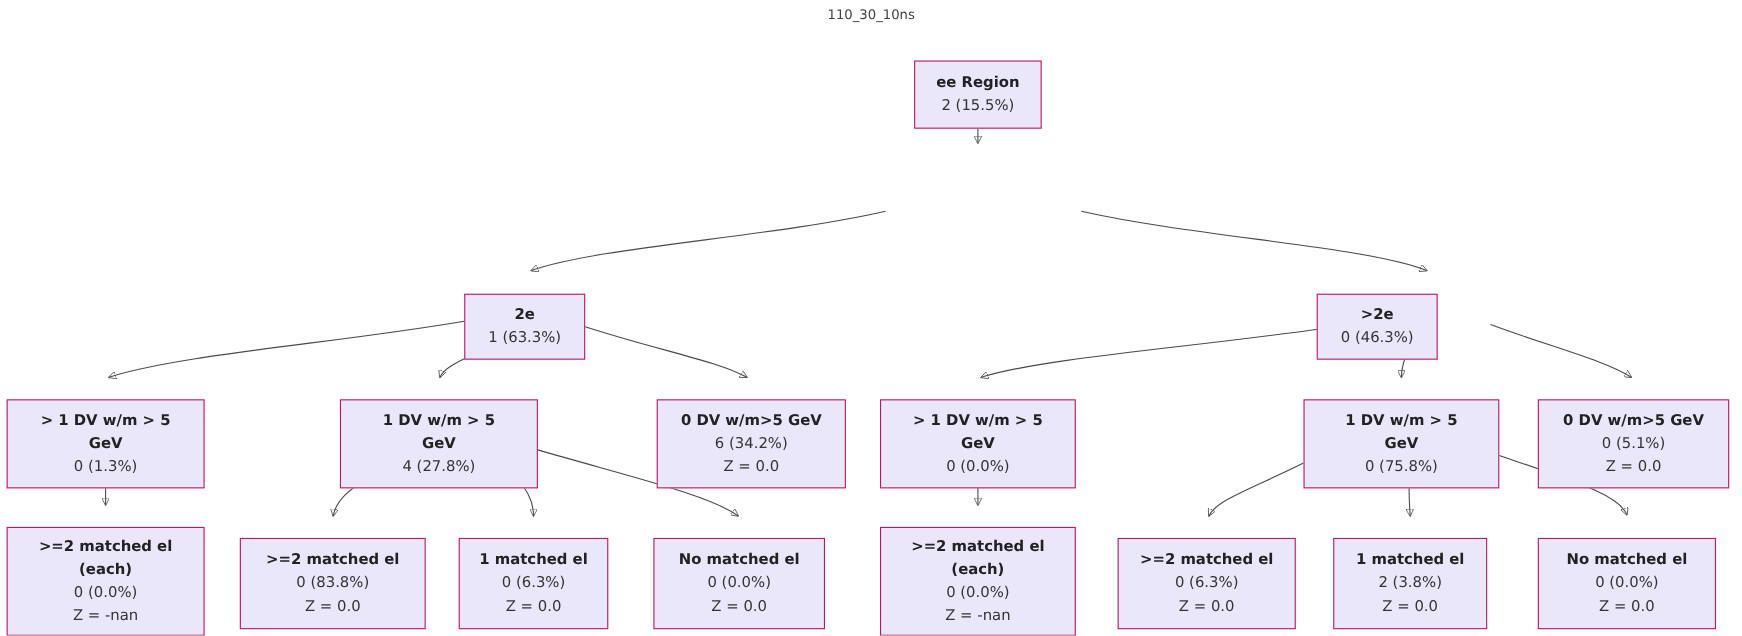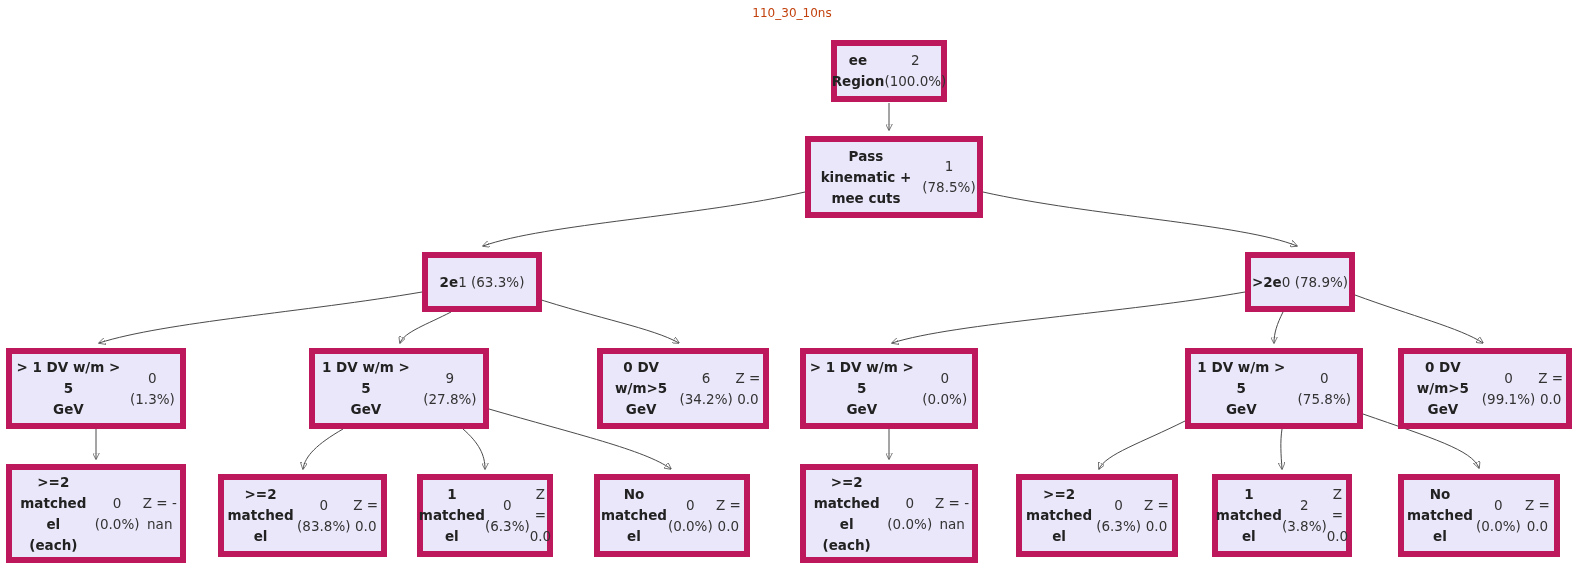--- a/index.html
+++ b/index.html
@@ -9,45 +9,46 @@
     height: 578px;
     background: #ffffff;
     font-family: "DejaVu Sans", sans-serif;
     overflow: hidden;
   }
   .graph-title {
     position: absolute;
     top: 6px; left: 0; right: 0;
     text-align: center;
     font-size: 12px;
-    color: #c2410c;
+    color: #404040;
   }
   .edges {
     position: absolute;
     top: 0; left: 0;
     width: 1584px; height: 578px;
   }
   .edges path, .edges line {
     fill: none;
     stroke: #4a4a4a;
     stroke-width: 1;
   }
   .node {
     position: absolute;
     box-sizing: border-box;
     background: #eae7fa;
-    border: 6px solid #be185d;
+    border: 1px solid #be185d;
     display: flex;
-    flex-direction: row;
+    flex-direction: column;
     justify-content: center;
     align-items: center;
     text-align: center;
     color: #333333;
     font-size: 13.5px;
     line-height: 21px;
+    margin-top: 15px;
   }
   .node-title {
     font-weight: bold;
     color: #222222;
     white-space: pre-line;
   }
   .node-line { white-space: pre-line; }
 </style>
 </head>
 <body>
@@ -76,67 +77,62 @@
     <path d="M 1283,312 C 1277,324 1274,333 1274,343" marker-end="url(#arrow)"></path>
     <path d="M 1355,295 C 1412,316 1460,328 1483,343" marker-end="url(#arrow)"></path>
     <path d="M 889,429 L 889,459" marker-end="url(#arrow)"></path>
     <path d="M 1185,421 C 1141,443 1106,454 1099,469" marker-end="url(#arrow)"></path>
     <path d="M 1282,429 C 1280,442 1281,455 1282,469" marker-end="url(#arrow)"></path>
     <path d="M 1363,414 C 1432,438 1472,450 1479,468" marker-end="url(#arrow)"></path>
   </svg>
 
   <div class="node" style="left:831px; top:40px; width:116px; height:62px;">
     <div class="node-title">ee Region</div>
-    <div class="node-line">2 (100.0%)</div>
+    <div class="node-line">2 (15.5%)</div>
   </div>
 
-  <div class="node" style="left:805px; top:136px; width:178px; height:82px;">
-    <div class="node-title">Pass kinematic +
-mee cuts</div>
-    <div class="node-line">1 (78.5%)</div>
-  </div>
 
-  <div class="node" style="left:422px; top:252px; width:120px; height:60px;">
+  <div class="node" style="left:422px; top:252px; width:110px; height:60px;">
     <div class="node-title">2e</div>
     <div class="node-line">1 (63.3%)</div>
   </div>
-  <div class="node" style="left:1245px; top:252px; width:110px; height:60px;">
+  <div class="node" style="left:1197px; top:252px; width:110px; height:60px;">
     <div class="node-title">&gt;2e</div>
-    <div class="node-line">0 (78.9%)</div>
+    <div class="node-line">0 (46.3%)</div>
   </div>
 
   <div class="node" style="left:6px; top:348px; width:180px; height:81px;">
     <div class="node-title">&gt; 1 DV w/m &gt; 5
 GeV</div>
     <div class="node-line">0 (1.3%)</div>
   </div>
   <div class="node" style="left:309px; top:348px; width:180px; height:81px;">
     <div class="node-title">1 DV w/m &gt; 5
 GeV</div>
-    <div class="node-line">9 (27.8%)</div>
+    <div class="node-line">4 (27.8%)</div>
   </div>
   <div class="node" style="left:597px; top:348px; width:172px; height:81px;">
     <div class="node-title">0 DV w/m&gt;5 GeV</div>
     <div class="node-line">6 (34.2%)</div>
     <div class="node-line">Z = 0.0</div>
   </div>
 
   <div class="node" style="left:800px; top:348px; width:178px; height:81px;">
     <div class="node-title">&gt; 1 DV w/m &gt; 5
 GeV</div>
     <div class="node-line">0 (0.0%)</div>
   </div>
   <div class="node" style="left:1185px; top:348px; width:178px; height:81px;">
     <div class="node-title">1 DV w/m &gt; 5
 GeV</div>
     <div class="node-line">0 (75.8%)</div>
   </div>
   <div class="node" style="left:1398px; top:348px; width:174px; height:81px;">
     <div class="node-title">0 DV w/m&gt;5 GeV</div>
-    <div class="node-line">0 (99.1%)</div>
+    <div class="node-line">0 (5.1%)</div>
     <div class="node-line">Z = 0.0</div>
   </div>
 
   <div class="node" style="left:6px; top:464px; width:180px; height:99px;">
     <div class="node-title">&gt;=2 matched el
 (each)</div>
     <div class="node-line">0 (0.0%)</div>
     <div class="node-line">Z = -nan</div>
   </div>
   <div class="node" style="left:218px; top:474px; width:169px; height:83px;">

